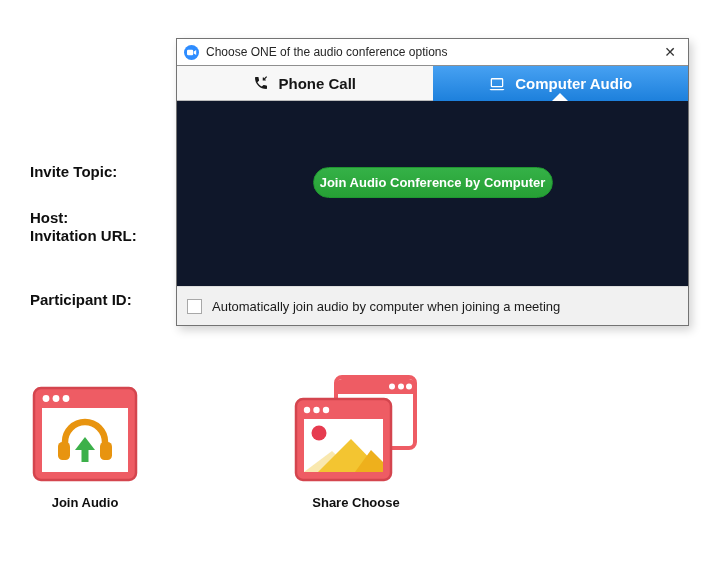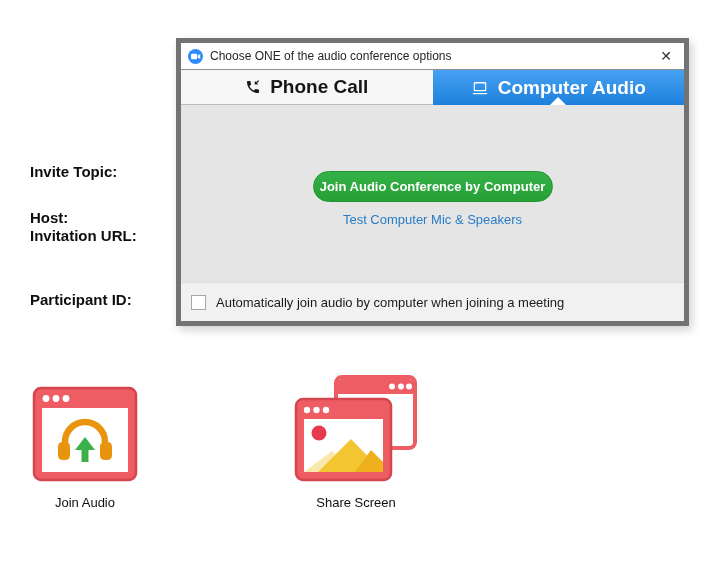--- a/index.html
+++ b/index.html
@@ -12,38 +12,38 @@
   
   .meeting-label { position:absolute; left:30px; font-weight:bold; font-size:15px; color:#0f0f0f; }
   .ml-topic { top:163px; }
   .ml-host  { top:209px; }
   .ml-url   { top:227px; }
   .ml-pid   { top:291px; }
 
   
   .dialog {
     position:absolute; left:176px; top:38px; width:513px; height:288px;
-    background:#fff; border:5px solid #737373;
+    background:#fff; border:1px solid #737373;
     box-shadow:3px 4px 9px rgba(0,0,0,0.18);
   }
   .titlebar { height:26px; display:flex; align-items:center; padding:0 7px; background:#fff; }
   .zoom-logo { width:15px; height:15px; flex:0 0 auto; }
   .dialog-title { font-size:12px; color:#262626; margin-left:7px; flex:1; white-space:nowrap; }
   .close-btn { font-size:14px; color:#333; padding:0 5px; line-height:1; cursor:default; }
 
   .tabbar { display:flex; height:36px; border-top:1px solid #8f8f8f; }
   .tab { flex:1; display:flex; align-items:center; justify-content:center; gap:9px;
-         font-size:19px; font-weight:bold; }
+         font-size:15px; font-weight:bold; }
   .tab-phone { background:#f7f7f7; color:#161616; border-bottom:1px solid #bcbcbc; }
   .tab-computer { background:linear-gradient(#47a1f2,#1d80dc); color:#ffffff; position:relative; }
   .tab-notch { position:absolute; bottom:0; left:50%; transform:translateX(-50%);
                width:0; height:0; border-left:8px solid transparent;
                border-right:8px solid transparent; border-bottom:8px solid #ffffff; }
 
-  .dialog-content { position:relative; height:192px; background:#e5e5e5; }
+  .dialog-content { position:relative; height:192px; background:#0f172a; }
   .join-btn {
     position:absolute; top:66px; left:50%; transform:translateX(-50%);
     width:240px; height:31px; border-radius:16px;
     background:linear-gradient(#35b147,#26a035);
     border:1px solid #1f9630; color:#fff; font-weight:bold; font-size:13px;
     display:flex; align-items:center; justify-content:center; white-space:nowrap;
     font-family:"Liberation Sans", sans-serif;
   }
   .test-link { position:absolute; top:107px; left:0; width:100%; text-align:center;
                font-size:13px; color:#2a7cc7; }
@@ -55,21 +55,21 @@
   }
   .checkbox { width:15px; height:15px; background:#fff; border:1px solid #a8a8a8; flex:0 0 auto; }
   .checkbox-label { font-size:13px; color:#1b1b1b; white-space:nowrap; }
 
   
   .action { position:absolute; top:372px; width:150px; display:flex; flex-direction:column; align-items:center; }
   .action-join   { left:10px; }
   .action-share  { left:281px; }
   .action-invite { left:551px; }
   .icon-box { height:110px; display:flex; align-items:flex-end; justify-content:center; }
-  .action-label { margin-top:13px; font-weight:normal; font-size:13px; color:#0f0f0f; }
+  .action-label { margin-top:13px; font-weight:bold; font-size:13px; color:#0f0f0f; }
 </style>
 </head>
 <body>
 
 <div class="canvas">
 
   <div class="meeting-label ml-topic">Invite Topic:</div>
   <div class="meeting-label ml-host">Host:</div>
   <div class="meeting-label ml-pid">Participant ID:</div>
   <div class="meeting-label ml-url">Invitation URL:</div>
@@ -99,21 +99,20 @@
           <rect x="4.5" y="3" width="15" height="10.5" rx="1" fill="none" stroke="#ffffff" stroke-width="1.7"></rect>
           <path d="M2 16.5 h20 l-1.6 1.8 H3.6 Z" fill="#ffffff"></path>
         </svg>
         <span>Computer Audio</span>
         <div class="tab-notch"></div>
       </div>
     </div>
 
     <div class="dialog-content">
       <div class="join-btn">Join Audio Conference by Computer</div>
-      <div class="test-link">Test Computer Mic &amp; Speakers</div>
     </div>
 
     <div class="checkbox-bar">
       <div class="checkbox"></div>
       <div class="checkbox-label">Automatically join audio by computer when joining a meeting</div>
     </div>
 
   </div>
 
   <div class="action action-join">
@@ -146,17 +145,17 @@
         <circle cx="13" cy="35" r="3.2" fill="#ffffff"></circle>
         <circle cx="22.5" cy="35" r="3.2" fill="#ffffff"></circle>
         <circle cx="32" cy="35" r="3.2" fill="#ffffff"></circle>
         <rect x="10" y="44" width="79" height="53" fill="#ffffff"></rect>
         <circle cx="25" cy="58" r="7.5" fill="#e63b4f"></circle>
         <polygon points="10,97 38,76 60,97" fill="#f9e8ae"></polygon>
         <polygon points="24,97 57,64 89,97" fill="#f3c531"></polygon>
         <polygon points="61,97 77,75 89,87 89,97" fill="#eeb01c"></polygon>
       </svg>
     </div>
-    <div class="action-label">Share Screen</div>
+    <div class="action-label">Share Choose</div>
   </div>
 
 
 </div>
 
 </body></html>

